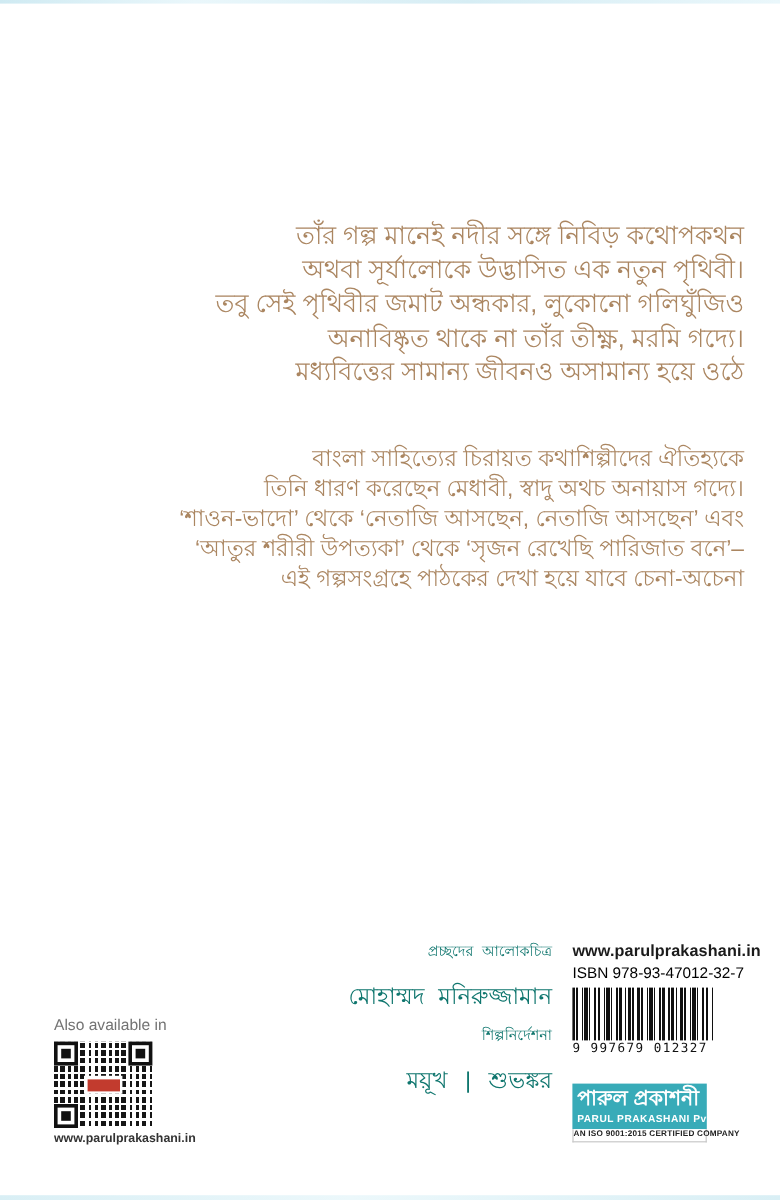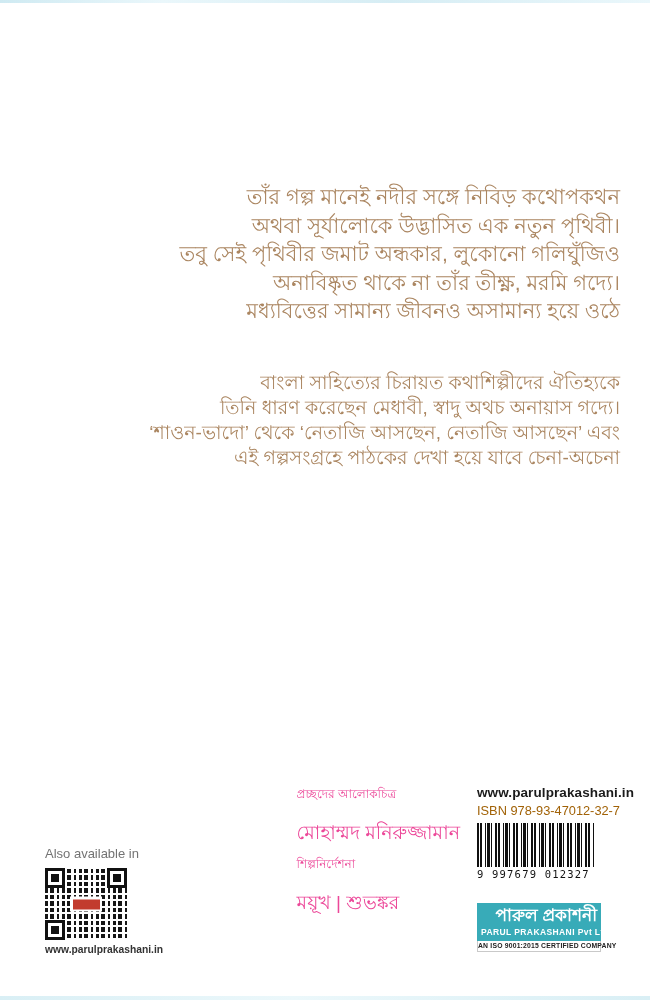--- a/index.html
+++ b/index.html
@@ -11,29 +11,29 @@
   .edge-top { top:0; height:3px; background:linear-gradient(90deg,#cfeaf2,#eaf7fb 25%,#d6edf4 60%,#eaf7fb); }
   .edge-bottom { bottom:0; height:4px; background:linear-gradient(90deg,#d9eff5,#ecf8fb 45%,#d9eff5); }
 
   
   .blurb { position:absolute; left:30px; right:30px; text-align:right; color:#ab8661; }
   .para1 { top:183px; font-size:21px; line-height:28.5px; }
   .para2 { top:370px; font-size:19px; line-height:25px; }
   .para2 .ital { font-style:italic; }
 
   
-  .credits { position:absolute; top:786px; right:190px; text-align:left; color:#ec4899; }
+  .credits { position:absolute; top:786px; right:190px; text-align:right; color:#0f766e;font-family:Liberation Mono, monospace; }
   .credit-label { font-size:12px; line-height:16px; }
   .credit-name  { font-size:19px; line-height:19px; margin-bottom:14px;margin-top:21px; }
   .credit-name.last { margin-bottom:0; }
 
   
   .isbn-block { position:absolute; left:477px; top:785px; width:145px; color:#1b1b1b; }
   .site { font-weight:bold; font-size:13.5px; letter-spacing:.1px; }
-  .isbn { font-size:12.8px; margin-top:3px; color:#a16207; }
+  .isbn { font-size:12.8px; margin-top:3px; color:#000000; }
   .barcode { margin-top:5px; width:118px; background:#fff; }
   .bars {
     height:44px;
     background:repeating-linear-gradient(90deg,
       #101010 0 2px,  #fff 2px 3px,
       #101010 3px 5px, #fff 5px 8px,
       #101010 8px 9px, #fff 9px 10px,
       #101010 10px 13px, #fff 13px 14px,
       #101010 14px 15px, #fff 15px 18px);
   }
@@ -50,21 +50,21 @@
   }
   .finder { position:absolute; width:14px; height:14px; border:3px solid #111; background:#fff; }
   .finder::after { content:""; position:absolute; left:3px; top:3px; width:8px; height:8px; background:#111; }
   .f-tl { left:0; top:0; } .f-tr { right:0; top:0; } .f-bl { left:0; bottom:0; }
   .qr-center { position:absolute; left:50%; top:50%; transform:translate(-50%,-50%);
     width:32px; height:15px; background:#fff; display:flex; align-items:center; justify-content:center; }
   .qr-center-red { width:27px; height:10px; background:#c23b2e; }
   .qr-site { margin-top:4px; font-size:10.3px; font-weight:bold; color:#333; white-space:nowrap; }
 
   
-  .pub-logo { position:absolute; left:477px; top:903px; width:124px; text-align:right; }
+  .pub-logo { position:absolute; left:477px; top:903px; width:112px; text-align:left; }
   .pub-box { background:#38abb8; color:#ffffff; padding:2px 4px 4px; }
   .pub-bn { font-size:17px; font-weight:bold; line-height:21px; white-space:nowrap; }
   .pub-en { font-size:8.5px; font-weight:bold; letter-spacing:.4px; white-space:nowrap; margin-top:1px; }
   .pub-iso { background:#fff; border:1px solid #c9c9c9; border-top:none; font-size:6.8px; font-weight:bold;
     color:#222; padding:1px 0 2px; letter-spacing:.2px; white-space:nowrap; }
 </style>
 </head>
 <body>
 
 <div class="cover">
@@ -75,20 +75,21 @@
     <div>অথবা সূর্যালোকে উদ্ভাসিত এক নতুন পৃথিবী।</div>
     <div>তবু সেই পৃথিবীর জমাট অন্ধকার, লুকোনো গলিঘুঁজিও</div>
     <div>অনাবিষ্কৃত থাকে না তাঁর তীক্ষ্ণ, মরমি গদ্যে।</div>
     <div>মধ্যবিত্তের সামান্য জীবনও অসামান্য হয়ে ওঠে</div>
   </div>
 
   <div class="blurb para2">
     <div>বাংলা সাহিত্যের চিরায়ত কথাশিল্পীদের ঐতিহ্যকে</div>
     <div>তিনি ধারণ করেছেন মেধাবী, স্বাদু অথচ অনায়াস গদ্যে।</div>
     <div>‘শাওন-ভাদো’ থেকে ‘নেতাজি আসছেন, নেতাজি আসছেন’ এবং</div>
+    <div>‘আতুর শরীরী উপত্যকা’ থেকে ‘সৃজন রেখেছি পারিজাত বনে’–</div>
     <div>এই গল্পসংগ্রহে পাঠকের দেখা হয়ে যাবে চেনা-অচেনা</div>
   </div>
 
   <div class="credits">
     <div class="credit-label">প্রচ্ছদের আলোকচিত্র</div>
     <div class="credit-name">মোহাম্মদ মনিরুজ্জামান</div>
     <div class="credit-label">শিল্পনির্দেশনা</div>
     <div class="credit-name last">ময়ূখ | শুভঙ্কর</div>
   </div>
 

